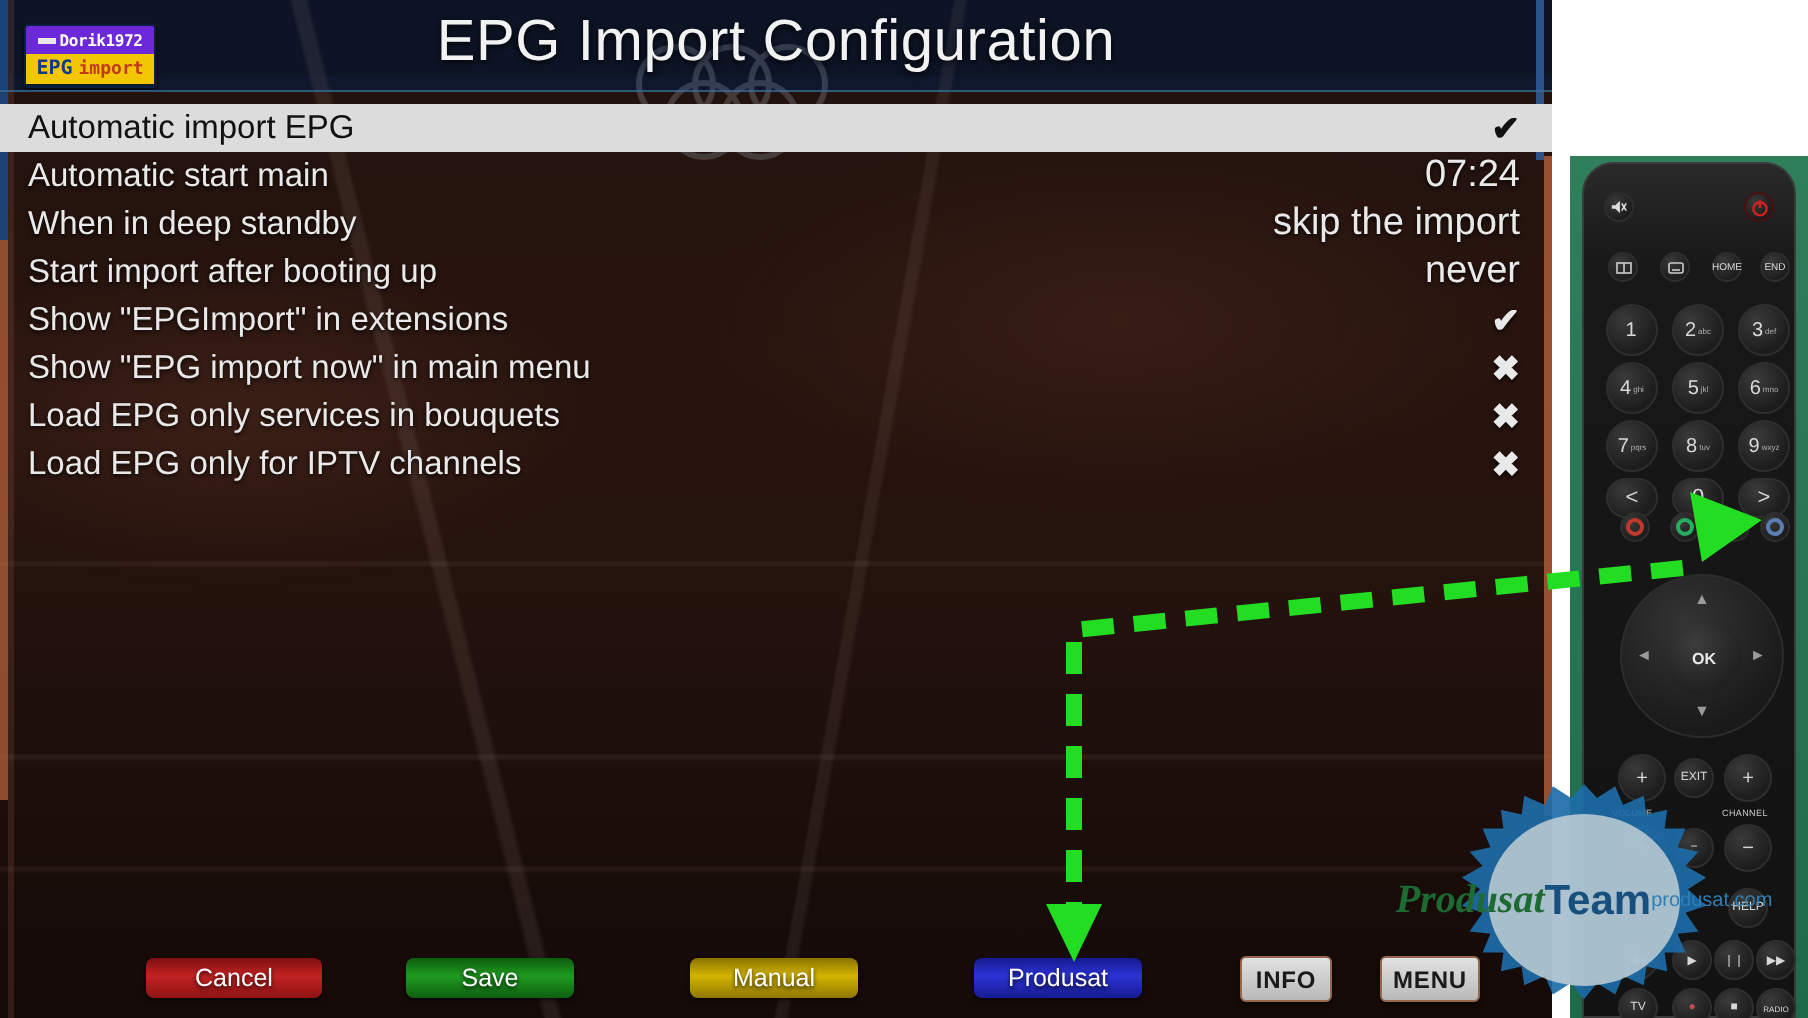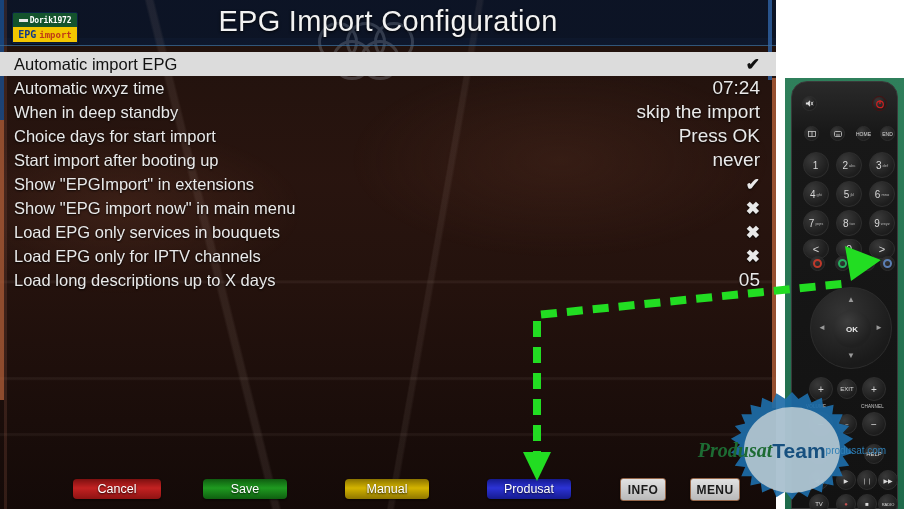--- a/index.html
+++ b/index.html
@@ -58,21 +58,21 @@
   #title{
     position:absolute;left:0;top:5px;width:776px;text-align:center;
     color:#f2f2f2;font-size:29px;letter-spacing:.3px;
     text-shadow:0 1px 3px rgba(0,0,0,.9);
   }
   #plugin-logo{
     position:absolute;left:12px;top:12px;width:64px;height:30px;
     border:1px solid #0b1f44;border-radius:2px;overflow:hidden;
     box-shadow:0 1px 2px rgba(0,0,0,.7);
   }
-  #plugin-logo .top{height:14px;background:#14532d;display:flex;align-items:center;justify-content:center;gap:2px;}
+  #plugin-logo .top{height:14px;background:#6d28d9;display:flex;align-items:center;justify-content:center;gap:2px;}
   #plugin-logo .top .dash{width:9px;height:3px;background:#e8e8e8;}
   #plugin-logo .top .nm{color:#ffffff;font-size:8px;font-weight:bold;font-family:"DejaVu Sans Mono",monospace;letter-spacing:-.2px;}
   #plugin-logo .bot{height:15px;background:#f2c600;display:flex;align-items:center;justify-content:center;gap:3px;}
   #plugin-logo .bot .a{color:#123a86;font-size:10px;font-weight:bold;font-family:"DejaVu Sans Mono",monospace;}
   #plugin-logo .bot .b{color:#c03a16;font-size:9px;font-weight:bold;font-family:"DejaVu Sans Mono",monospace;}
   #header-rule{position:absolute;left:0;top:45px;width:776px;height:1px;background:#3d6c94;opacity:.75;}
 
   
   #settings-list{position:absolute;left:0;top:52px;width:776px;}
   .row{
@@ -212,54 +212,46 @@
     <div id="title">EPG Import Configuration</div>
   </div>
   <div id="header-rule"></div>
 
   <div id="settings-list">
       <div class="row selected">
         <div class="label">Automatic import EPG</div>
         <div class="value mark">✔</div>
       </div>
       <div class="row">
-        <div class="label">Automatic wxyz time</div>
+        <div class="label">Automatic start main</div>
         <div class="value">07:24</div>
       </div>
       <div class="row">
         <div class="label">When in deep standby</div>
         <div class="value">skip the import</div>
       </div>
       <div class="row">
-        <div class="label">Choice days for start import</div>
-        <div class="value">Press OK</div>
-      </div>
-      <div class="row">
         <div class="label">Start import after booting up</div>
         <div class="value">never</div>
       </div>
       <div class="row">
         <div class="label">Show "EPGImport" in extensions</div>
         <div class="value mark">✔</div>
       </div>
       <div class="row">
         <div class="label">Show "EPG import now" in main menu</div>
         <div class="value mark">✖</div>
       </div>
       <div class="row">
         <div class="label">Load EPG only services in bouquets</div>
         <div class="value mark">✖</div>
       </div>
       <div class="row">
         <div class="label">Load EPG only for IPTV channels</div>
         <div class="value mark">✖</div>
-      </div>
-      <div class="row">
-        <div class="label">Load long descriptions up to X days</div>
-        <div class="value">05</div>
       </div>
     </div>
 
 
   <div id="button-bar">
     <div class="cbtn" id="btn-cancel">Cancel</div>
     <div class="cbtn" id="btn-save">Save</div>
     <div class="cbtn" id="btn-manual">Manual</div>
     <div class="cbtn" id="btn-sources">Produsat</div>
     <div class="gbtn" id="btn-info">INFO</div>

